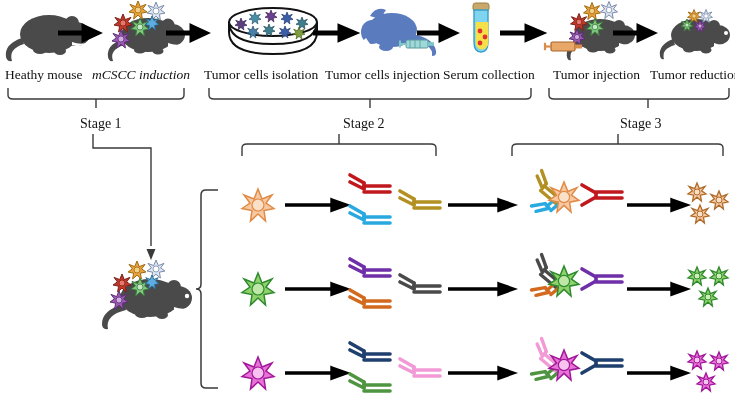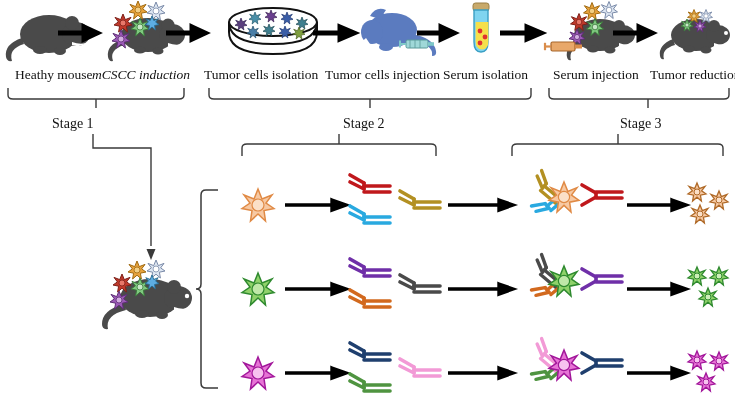--- a/index.html
+++ b/index.html
@@ -244,26 +244,26 @@
           <circle cx="0" cy="0" r="2" fill="#c7e8c7" stroke="#3c7a3c" stroke-width="0.7"></circle>
         </g>
       <g transform="translate(52,22)">
           <path d="M0,-6 L1.5,-2.2 L5.3,-3.7 L3,-0.7 L6,1.3 L2.2,2.1 L2.9,6 L0,3.4 L-2.9,6 L-2.2,2.1 L-6,1.3 L-3,-0.7 L-5.3,-3.7 L-1.5,-2.2 Z" fill="#9b59b6" stroke="#5d2e75" stroke-width="0.9"></path>
           <circle cx="0" cy="0" r="2" fill="#d3aee0" stroke="#5d2e75" stroke-width="0.7"></circle>
         </g>
     </g>
   </svg>
 </div>
 
-<div class="lbl" style="left:15px;top:68px;">Heathy mouse</div>
+<div class="lbl" style="left:5px;top:68px;">Heathy mouse</div>
 <div class="lbl" style="left:92px;top:68px;font-style:italic;">mCSCC induction</div>
 <div class="lbl" style="left:204px;top:68px;">Tumor cells isolation</div>
 <div class="lbl" style="left:325px;top:68px;">Tumor cells injection</div>
-<div class="lbl" style="left:443px;top:68px;">Serum isolation</div>
-<div class="lbl" style="left:553px;top:68px;">Serum injection</div>
+<div class="lbl" style="left:443px;top:68px;">Serum collection</div>
+<div class="lbl" style="left:553px;top:68px;">Tumor injection</div>
 <div class="lbl" style="left:650px;top:68px;">Tumor reduction</div>
 
 <div class="abs" style="left:0px;top:86px;">
   <svg width="190" height="24" viewBox="0 0 190 24">
     <path d="M8 2 v7 q0 4 5 4 h166 q5 0 5 -4 v-7" fill="none" stroke="#3a3a3a" stroke-width="1.4"></path>
     <line x1="96" y1="13" x2="96" y2="22" stroke="#3a3a3a" stroke-width="1.4"></line>
   </svg>
 </div>
 <div class="abs" style="left:205px;top:86px;">
   <svg width="330" height="24" viewBox="0 0 330 24">
@@ -271,21 +271,21 @@
     <line x1="165" y1="13" x2="165" y2="22" stroke="#3a3a3a" stroke-width="1.4"></line>
   </svg>
 </div>
 <div class="abs" style="left:546px;top:86px;">
   <svg width="186" height="24" viewBox="0 0 186 24">
     <path d="M3 2 v7 q0 4 5 4 h170 q5 0 5 -4 v-7" fill="none" stroke="#3a3a3a" stroke-width="1.4"></path>
     <line x1="102" y1="13" x2="102" y2="22" stroke="#3a3a3a" stroke-width="1.4"></line>
   </svg>
 </div>
 
-<div class="stagelbl" style="left:52px;top:116px;">Stage 1</div>
+<div class="stagelbl" style="left:80px;top:116px;">Stage 1</div>
 <div class="stagelbl" style="left:343px;top:116px;">Stage 2</div>
 <div class="stagelbl" style="left:620px;top:116px;text-align:right;">Stage 3</div>
 
 <div class="abs" style="left:86px;top:134px;">
   <svg width="80" height="128" viewBox="0 0 80 128">
     <path d="M7 0 v14 h58 v98" fill="none" stroke="#3a3a3a" stroke-width="1.4"></path>
     <path d="M65 126 l-4.5 -11 h9 z" fill="#3a3a3a"></path>
   </svg>
 </div>
 

